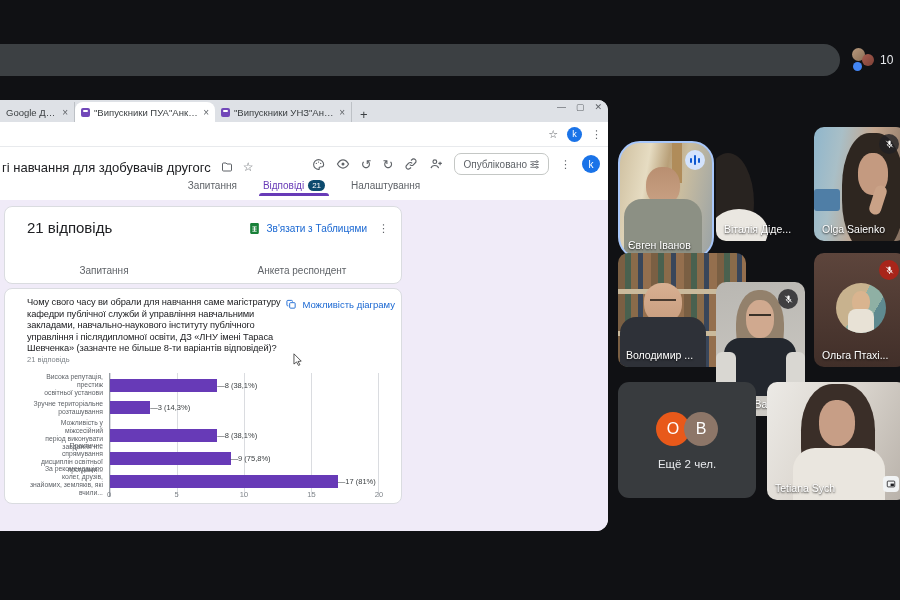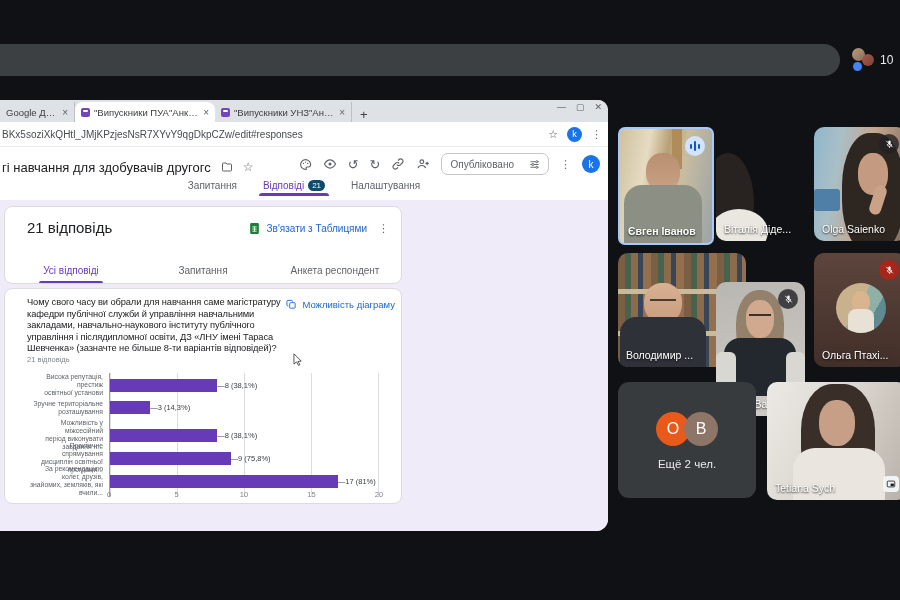--- a/index.html
+++ b/index.html
@@ -38,21 +38,21 @@
   .mini-avatar{width:15px;height:15px;border-radius:50%;background:#1a73e8;color:#fff;font-size:9px;display:flex;align-items:center;justify-content:center;}
   .kebab{color:#5f6368;font-size:11px;letter-spacing:0;}
 
   
   .formshead{position:absolute;left:0;top:47px;width:100%;height:53px;background:#fff;}
   .doc-title-row{position:absolute;left:0;top:8px;width:100%;height:24px;display:flex;align-items:center;}
   .doc-title{font-size:13px;color:#202124;margin-left:2px;white-space:nowrap;}
   .ic{display:inline-flex;align-items:center;justify-content:center;}
   .gap-ic{margin-left:10px;}
   .head-right{position:absolute;right:8px;top:6px;display:flex;align-items:center;gap:11px;}
-  .pub-chip{display:flex;align-items:center;gap:15px;border:1px solid #c4c7c5;border-radius:7px;height:20px;padding:0 8px;font-size:10px;color:#5f6368;background:#fff;}
+  .pub-chip{display:flex;align-items:center;gap:2px;border:1px solid #c4c7c5;border-radius:7px;height:20px;padding:0 8px;font-size:10px;color:#5f6368;background:#fff;}
   .forms-avatar{width:18px;height:18px;border-radius:50%;background:#1a73e8;color:#fff;font-size:10px;display:flex;align-items:center;justify-content:center;}
   .formtabs{position:absolute;left:0;top:33px;width:100%;display:flex;justify-content:center;gap:26px;font-size:10px;color:#5f6368;}
   .formtab{position:relative;padding-bottom:5px;display:flex;align-items:center;gap:4px;}
   .formtab.active{color:#673ab7;}
   .formtab.active::after{content:"";position:absolute;left:-4px;right:-4px;bottom:0;height:3px;background:#673ab7;border-radius:3px 3px 0 0;}
   .badge{background:#0c4a6e;color:#fff;border-radius:8px;font-size:8px;padding:1px 4px;}
 
   
   .formbody{position:absolute;left:0;top:100px;width:100%;height:331px;background:#f0ebf8;}
   .card{position:absolute;background:#fff;border:1px solid #dadce0;border-radius:8px;}
@@ -86,22 +86,22 @@
   .tile{position:absolute;border-radius:10px;overflow:hidden;}
   .tname{position:absolute;left:8px;bottom:6px;font-size:10.5px;color:#fff;text-shadow:0 1px 2px rgba(0,0,0,.85);white-space:nowrap;}
   .micoff{position:absolute;right:7px;top:7px;width:20px;height:20px;border-radius:50%;background:rgba(32,33,36,.8);display:flex;align-items:center;justify-content:center;}
   .micoff.red{background:#a8251a;}
   .speaking{position:absolute;right:7px;top:7px;width:20px;height:20px;border-radius:50%;background:#d3e3fd;display:flex;align-items:center;justify-content:center;gap:1.5px;}
   .speaking i{display:block;width:2.5px;background:#0b57d0;border-radius:2px;}
   .sp1{height:5px;}.sp2{height:10px;}.sp3{height:5px;}
   .blob{position:absolute;}
   .pip-btn{position:absolute;right:8px;bottom:8px;width:16px;height:16px;border-radius:4px;background:#f1f3f4;display:flex;align-items:center;justify-content:center;}
 
-  .t1{left:618px;top:127px;width:92px;height:114px;border:2.5px solid #a8c7fa;border-radius:7px;
-      background:linear-gradient(100deg,#cfc0a0 0%,#e6dcc2 28%,#b89f78 46%,#cabd9f 62%,#9aa3a6 100%);font-weight:bold;}
+  .t1{left:618px;top:141px;width:92px;height:114px;border:2.5px solid #a8c7fa;border-radius:22px;
+      background:linear-gradient(100deg,#cfc0a0 0%,#e6dcc2 28%,#b89f78 46%,#cabd9f 62%,#9aa3a6 100%);}
   .t1 .head{left:26px;top:24px;width:34px;height:38px;border-radius:46%;background:linear-gradient(180deg,#b98f71,#c9a184);}
   .t1 .torso{left:4px;top:56px;width:78px;height:58px;border-radius:18px 18px 0 0;background:#8c9084;}
   .t1 .post{left:52px;top:0;width:10px;height:40px;background:#b08c5a;}
 
   .t2{left:716px;top:127px;width:89px;height:114px;background:linear-gradient(160deg,#cbc5bd,#d9d5cе 60%,#d6d2cb);}
   .t2 .hair{left:-14px;top:26px;width:52px;height:100px;border-radius:50%;background:#282320;}
   .t2 .light{left:-6px;top:82px;width:58px;height:46px;border-radius:50%;background:#eae7e1;}
 
   .t3{left:814px;top:127px;width:92px;height:114px;background:linear-gradient(100deg,#8fb6cc 0%,#a9bfc7 26%,#c4a68e 55%,#7e6a5b 100%);}
   .t3 .hairL{left:28px;top:6px;width:62px;height:120px;border-radius:44%;background:#2e2620;}
@@ -176,21 +176,20 @@
     </div>
     <span class="newtab">+</span>
     <div class="winctl">
       <span>—</span>
       <span>▢</span>
       <span>✕</span>
     </div>
   </div>
 
   <div class="urlrow">
-    <span class="urltext">BKx5soziXkQHtl_JMjKPzjesNsR7XYvY9qgDkpCZw/edit#responses</span>
     <span class="url-right">
       <span class="star">☆</span>
       <span class="mini-avatar">k</span>
       <span class="kebab">⋮</span>
     </span>
   </div>
 
   <div class="formshead">
     <div class="doc-title-row">
       <span class="doc-title">гі навчання для здобувачів другогс</span>
@@ -263,21 +262,20 @@
       <h1>21 відповідь</h1>
       <span class="sheets-link">
         <svg width="13" height="13" viewBox="0 0 24 24">
             <rect x="4" y="2" width="16" height="20" rx="2" fill="#188038"></rect>
             <path d="M8 9h8M8 13h8M8 17h8M12 9v8" stroke="#fff" stroke-width="1.6"></path>
           </svg>
         <span>Зв'язати з Таблицями</span>
       </span>
       <span class="kebab">⋮</span>
       <div class="resp-tabs">
-        <span class="resp-tab active">Усі відповіді</span>
         <span class="resp-tab">Запитання</span>
         <span class="resp-tab">Анкета респондент</span>
       </div>
     </div>
 
     <div class="card card2">
       <div class="question">Чому свого часу ви обрали для навчання саме магістратуру кафедри публічної служби й управління навчальними  закладами, навчально-наукового інституту публічного управління і післядипломної освіти, ДЗ «ЛНУ імені Тараса Шевченка» (зазначте не більше 8-ти варіантів відповідей)?</div>
       <span class="copy-chart">
         <svg width="11" height="11" viewBox="0 0 24 24">
             <rect x="8" y="8" width="12" height="12" rx="2" fill="none" stroke="#1967d2" stroke-width="2"></rect>

